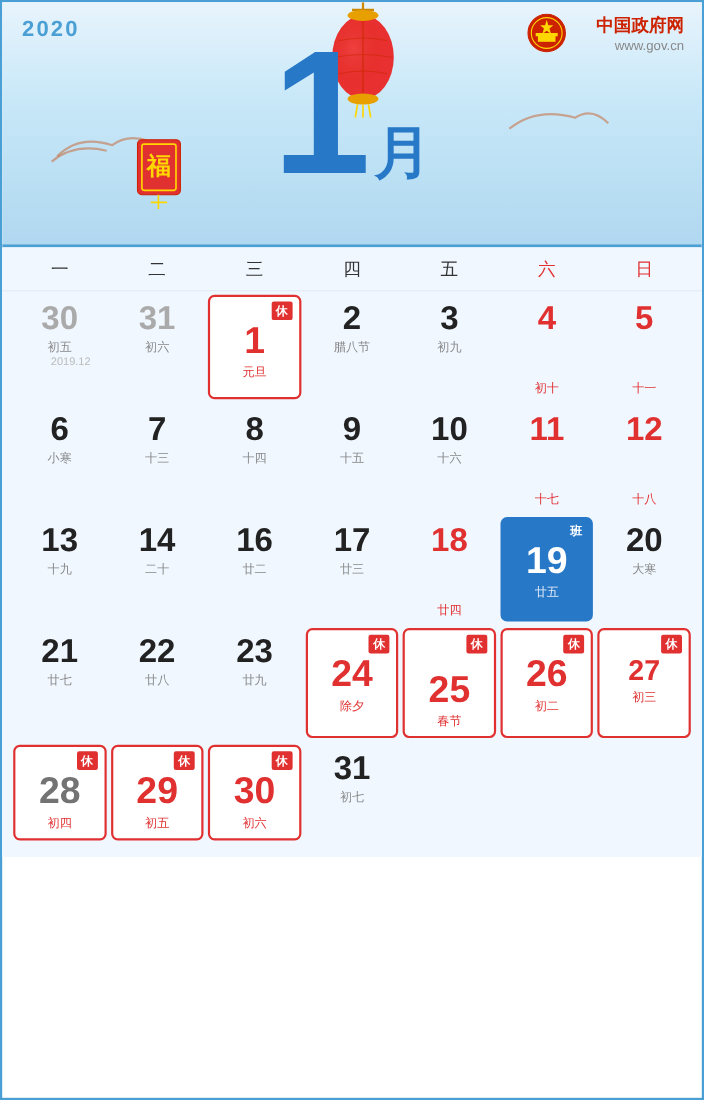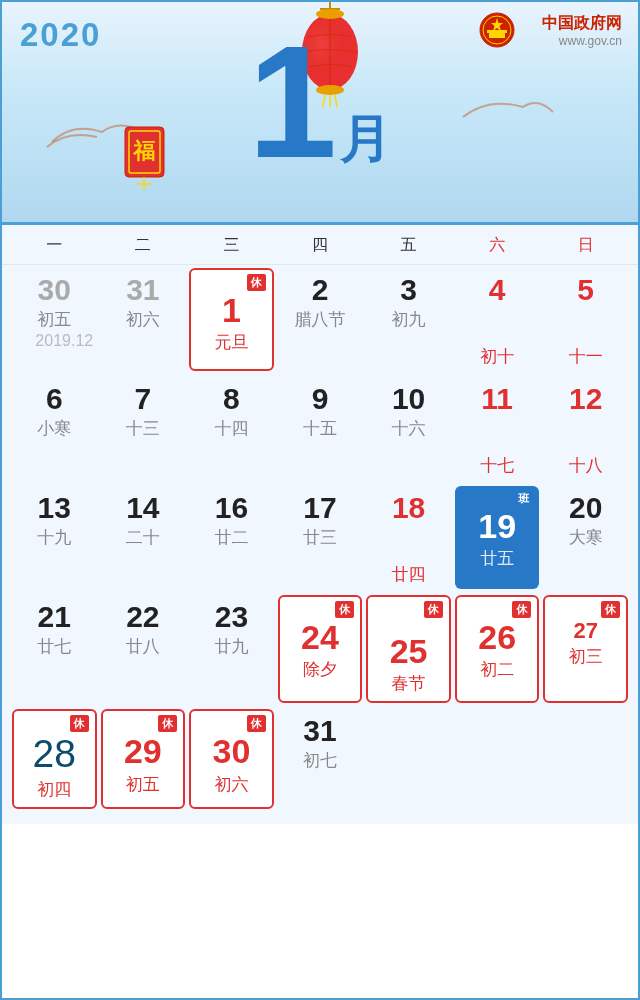--- a/index.html
+++ b/index.html
@@ -17,21 +17,21 @@
       background: linear-gradient(180deg, #e8f4fd 0%, #c8e8f8 40%, #b0d8f0 100%);
       height: 220px;
       position: relative;
       overflow: hidden;
     }
 
     .year-logo {
       position: absolute;
       top: 14px;
       left: 18px;
-      font-size: 33px;
+      font-size: 20px;
       font-weight: 900;
       color: #4a9fd4;
       letter-spacing: 2px;
     }
 
     .gov-logo {
       position: absolute;
       top: 10px;
       right: 16px;
       display: flex;
@@ -165,21 +165,21 @@
       line-height: 1.1;
     }
     .day-number.gray {
       color: #aaa;
     }
     .day-number.red {
       color: #e03030;
     }
 
     .day-lunar {
-      font-size: 17px;
+      font-size: 11px;
       color: #888;
       margin-top: 2px;
     }
     .day-lunar.red {
       color: #e03030;
       margin-top: 39px;
     }
 
     
     .holiday-badge {
@@ -230,21 +230,21 @@
       color: white;
       font-size: 34px;
       font-weight: 900;
     }
 
     .day-cell.work-box .day-lunar {
       color: rgba(255,255,255,0.85);
     }
 
     .year-note {
-      font-size: 16px;
+      font-size: 10px;
       color: #bbb;
       margin-top: 1px;
       margin-left: 20px;
     }
 
     
     .section-divider {
       height: 3px;
       background: #4a9fd4;
       margin: 0;
@@ -481,27 +481,27 @@
     </div>
 
     <div class="day-cell holiday-box">
       <span class="holiday-badge">休</span>
       <span class="day-number" style="color:#e03030;font-size:34px;font-weight:900;margin-top:14px;">26</span>
       <span class="day-lunar" style="color:#e03030;">初二</span>
     </div>
 
     <div class="day-cell holiday-box">
       <span class="holiday-badge">休</span>
-      <span class="day-number" style="color:#e03030;font-size:22px;font-weight:900;margin-top:14px;text-align:center;">27</span>
+      <span class="day-number" style="color:#e03030;font-size:26px;font-weight:900;margin-top:14px;text-align:center;">27</span>
       <span class="day-lunar" style="color:#e03030;">初三</span>
     </div>
 
     <div class="day-cell holiday-box">
       <span class="holiday-badge">休</span>
-      <span class="day-number" style="color:#0c4a6e;font-size:39px;font-weight:400;margin-top:14px;">28</span>
+      <span class="day-number" style="color:#737373;font-size:34px;font-weight:700;margin-top:14px;">28</span>
       <span class="day-lunar" style="color:#e03030;">初四</span>
     </div>
 
     <div class="day-cell holiday-box">
       <span class="holiday-badge">休</span>
       <span class="day-number" style="color:#e03030;font-size:34px;font-weight:900;margin-top:14px;">29</span>
       <span class="day-lunar" style="color:#e03030;">初五</span>
     </div>
 
     <div class="day-cell holiday-box">

